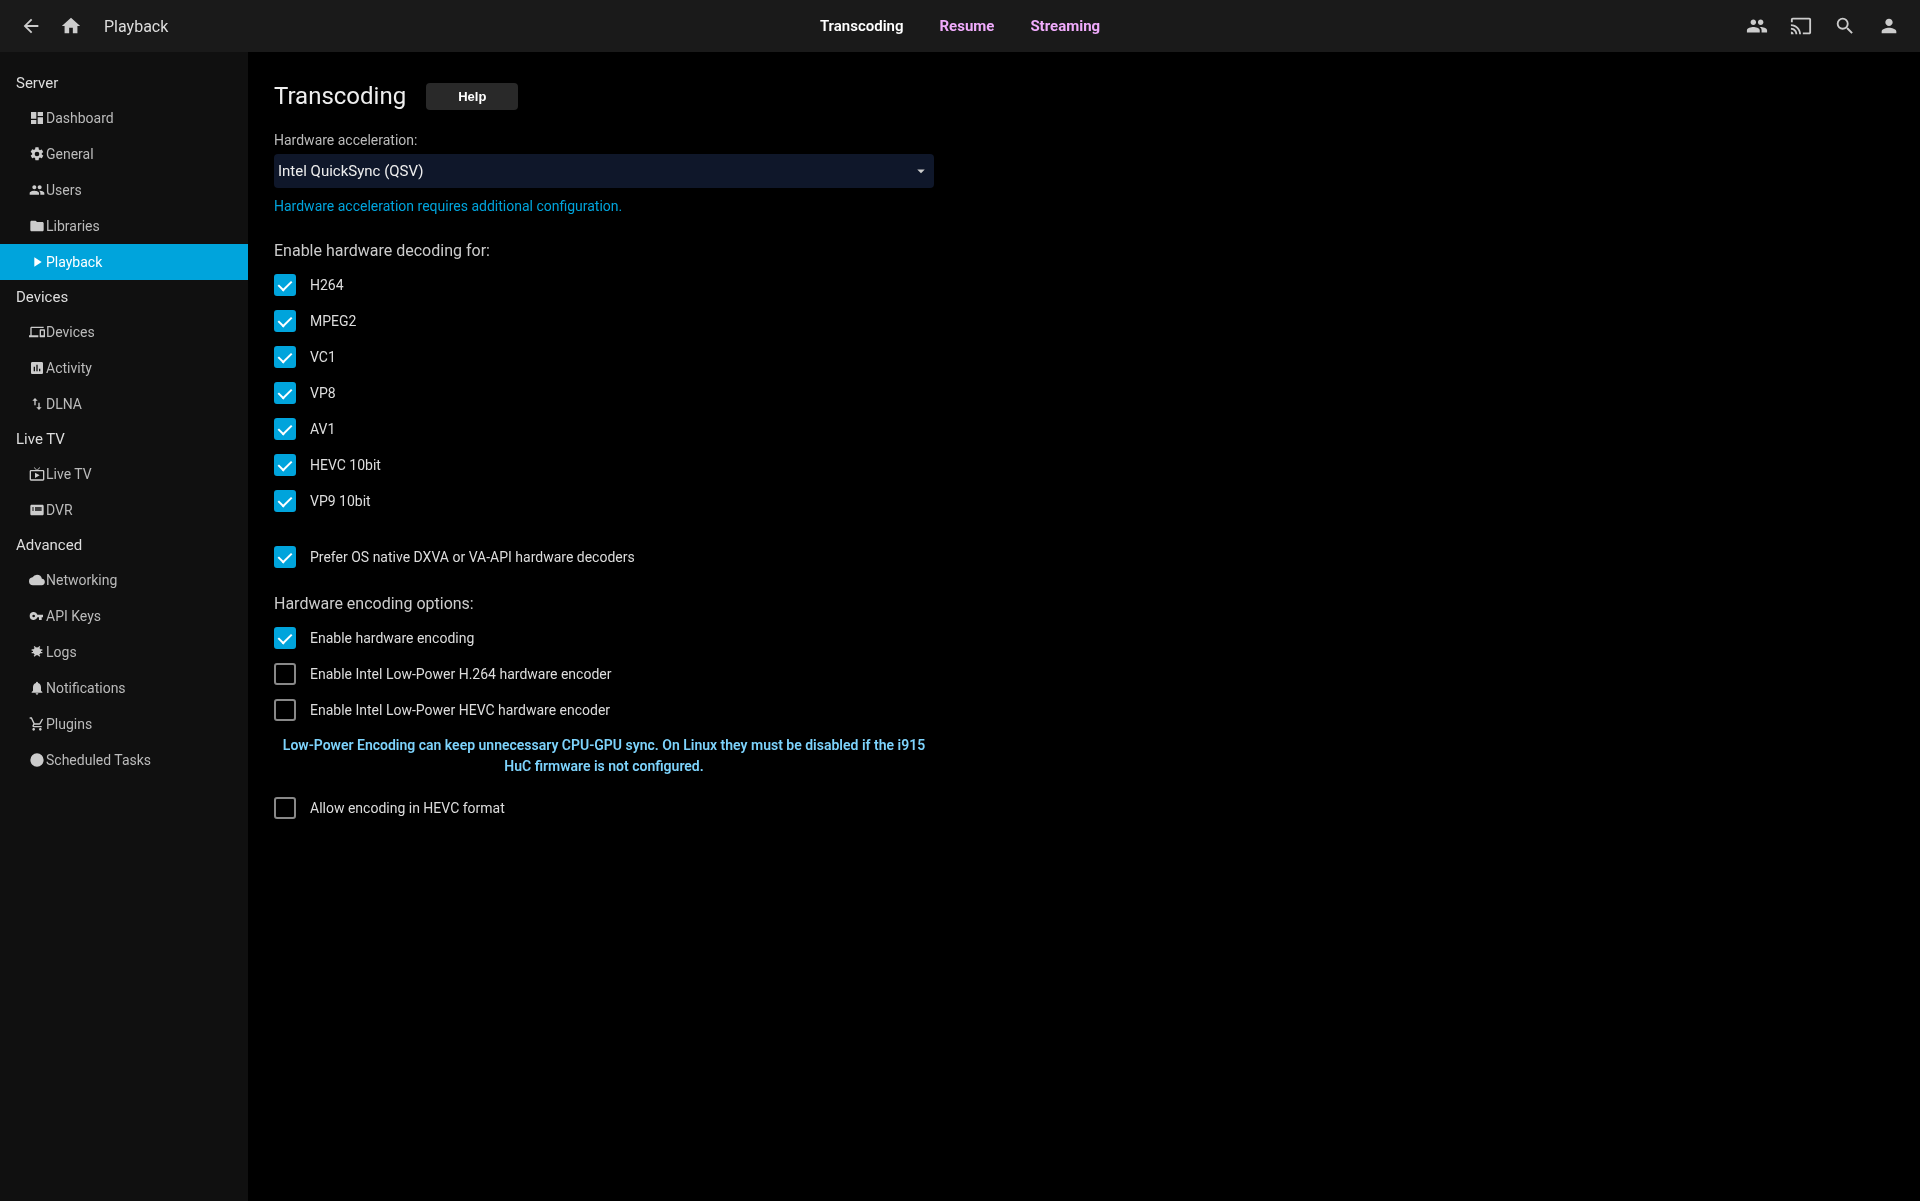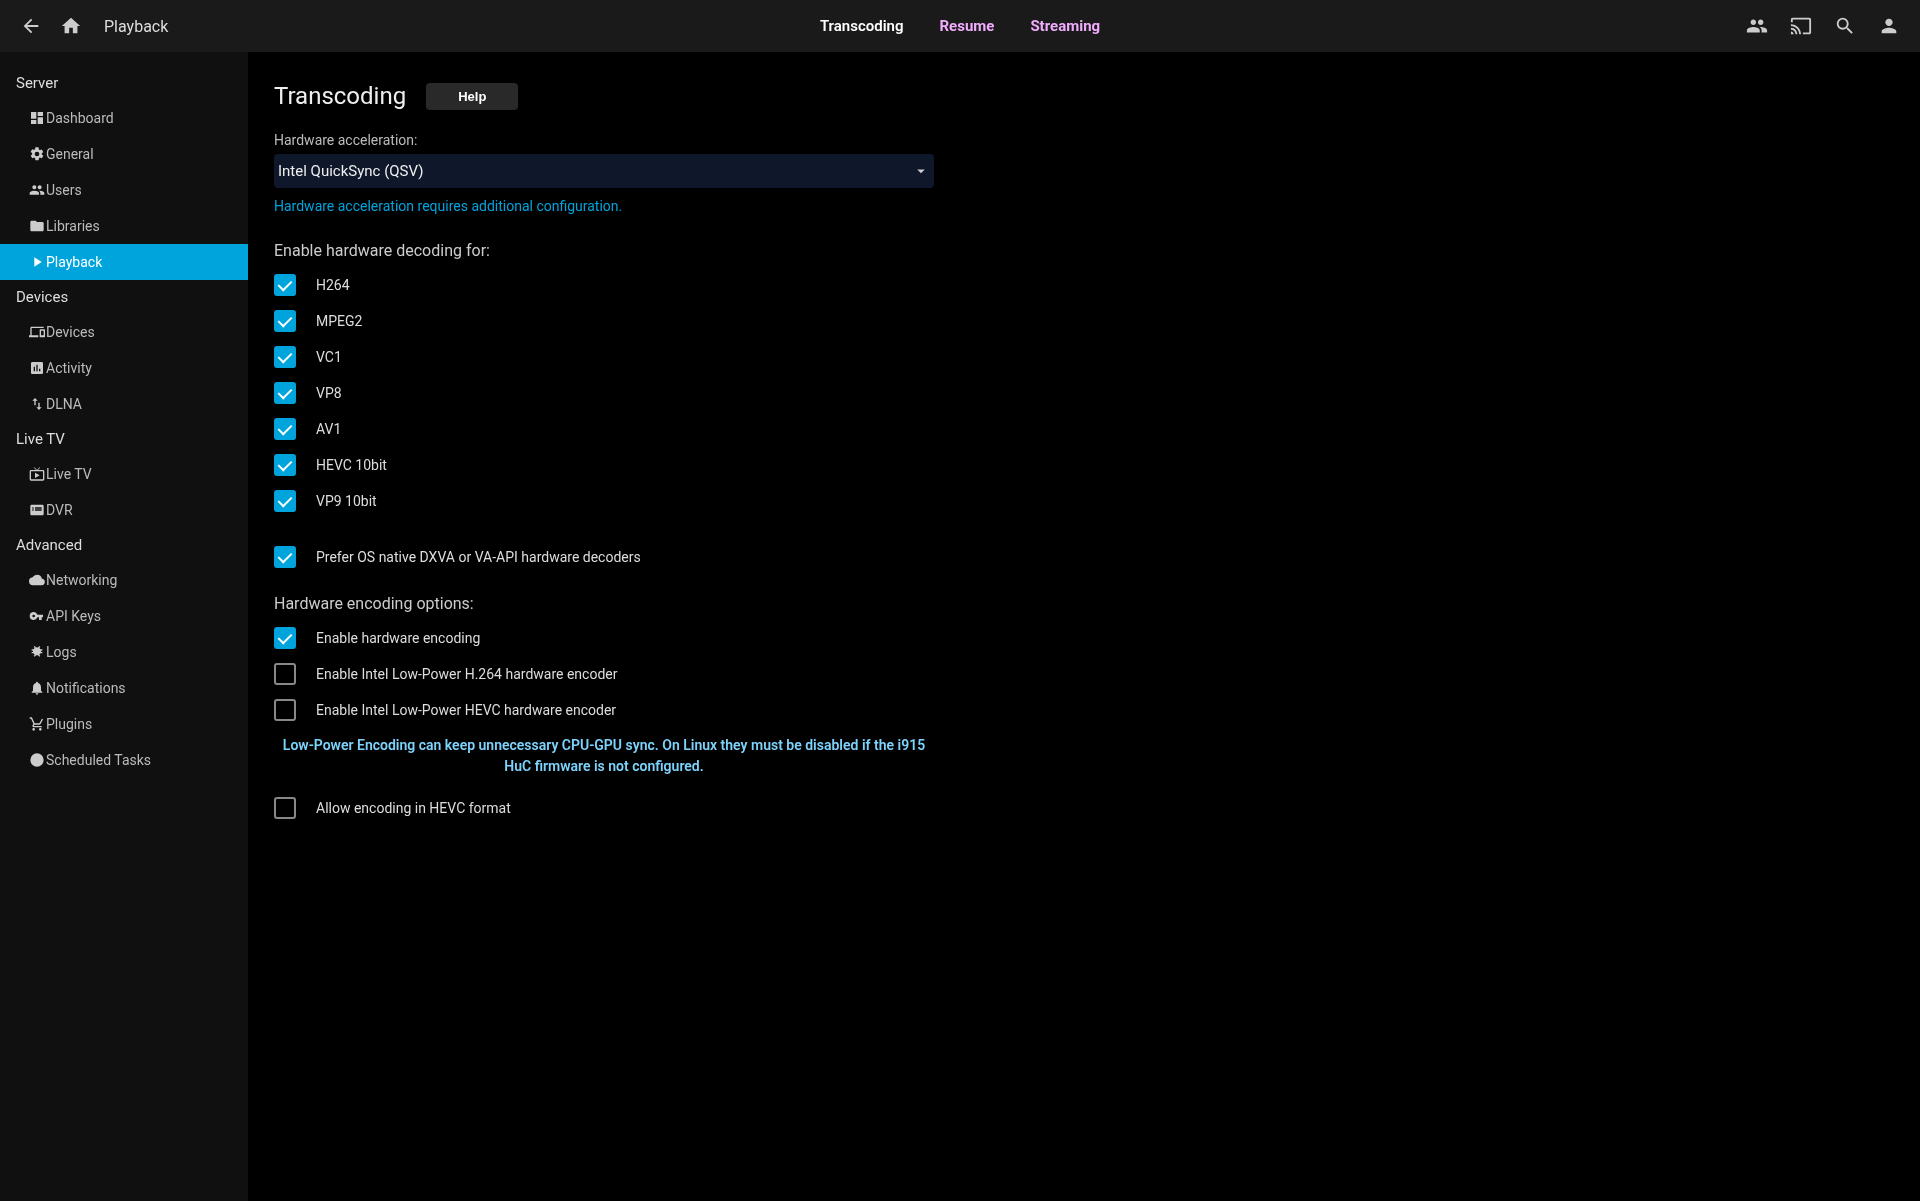--- a/index.html
+++ b/index.html
@@ -99,21 +99,21 @@
     cursor:pointer;
     margin-bottom:8px;
   }
   .select-value { font-size:15px; color:#eee; }
   .chev { color:#ccc; }
   .hint-link { color:#00a4dc; font-size:14px; font-weight:400; }
   .hint-note { color:#7dd3fc; font-size:14px; font-weight:600; text-align:center; margin-top:10px; line-height:1.5;}
 
   .section-label { font-size:16px; color:#ccc; margin:26px 0 14px; }
 
-  .check-row { display:flex; align-items:center; gap:20px; margin-bottom:14px; cursor:pointer;}
+  .check-row { display:flex; align-items:center; gap:14px; margin-bottom:14px; cursor:pointer;}
   .checkbox {
     width:22px; height:22px;
     border:2px solid #888;
     border-radius:3px;
     display:flex; align-items:center; justify-content:center;
     flex-shrink:0;
   }
   .checkbox.checked {
     background:#00a4dc;
     border-color:#00a4dc;

